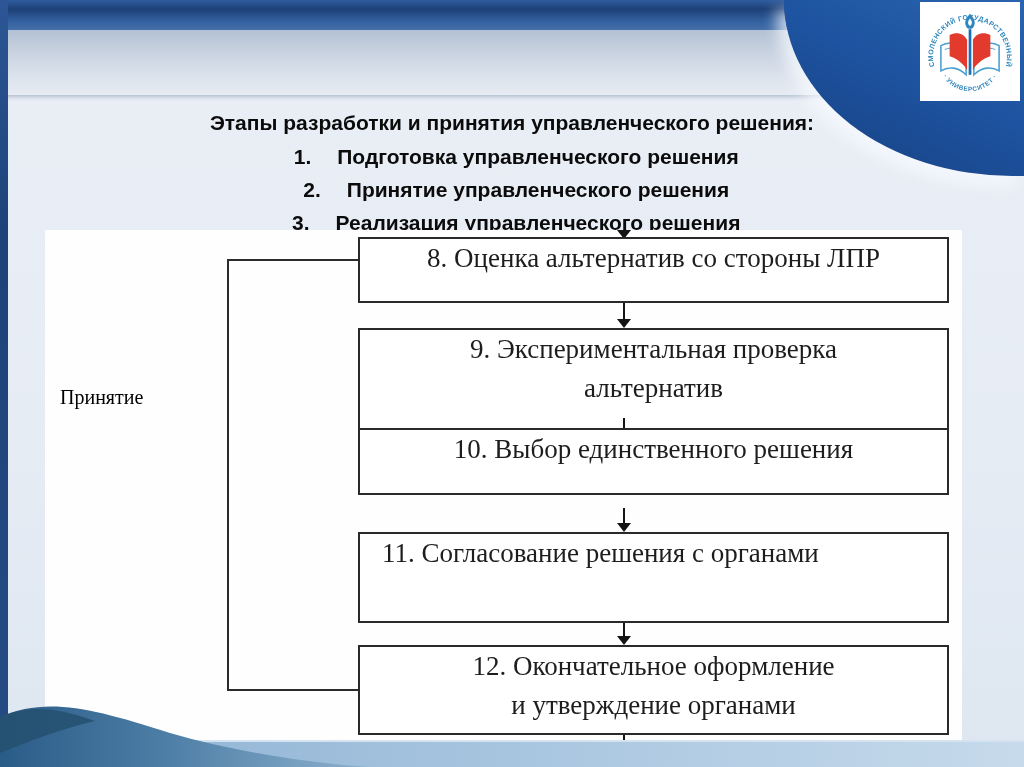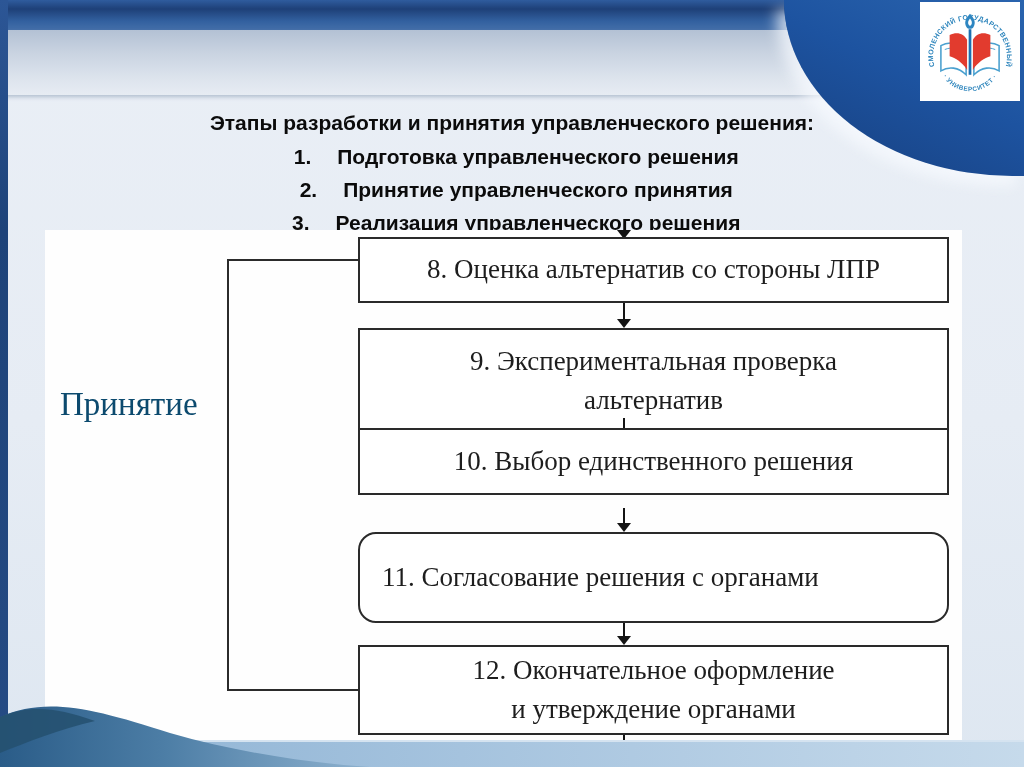--- a/index.html
+++ b/index.html
@@ -36,33 +36,33 @@
   
   .intro{position:absolute;left:20px;top:110px;width:984px;z-index:2;
     text-align:center;color:#0b0b0b;font-weight:bold;font-size:21px;}
   .intro-heading{line-height:26px;}
   .intro-item{display:flex;justify-content:center;gap:26px;margin-top:8px;line-height:25px;}
   .intro-item .num{min-width:26px;text-align:right;}
 
   
   .panel{position:absolute;left:45px;top:230px;width:917px;height:510px;background:#fefefe;z-index:4;}
   .bracket-label{position:absolute;left:15px;top:156px;
-    font-family:"Liberation Serif",serif;font-size:33px;color:#0c4a6e;}
+    font-family:"Liberation Serif",serif;font-size:20px;color:#000000;}
   .bracket-v{position:absolute;left:182px;top:29px;width:2px;height:432px;background:#2b2b2b;}
   .conn{position:absolute;height:2px;background:#2b2b2b;left:182px;width:133px;}
   .conn-top{top:29px;}
   .conn-bottom{top:459px;}
 
   .fbox{position:absolute;left:313px;width:591px;border:2px solid #2a2a2a;background:#ffffff;
     box-sizing:border-box;font-family:"Liberation Serif",serif;font-size:27px;color:#1d1d1d;
-    display:flex;flex-direction:column;justify-content:center;align-items:center;line-height:1.45;}
+    display:flex;flex-direction:column;justify-content:flex-start;align-items:center;line-height:1.45;}
   .fbox.b8{top:7px;height:66px;}
   .fbox.b9{top:98px;height:106px;}
   .fbox.b10{top:198px;height:67px;}
-  .fbox.b11{top:302px;height:91px;align-items:flex-start;padding-left:22px;border-radius:18px;}
+  .fbox.b11{top:302px;height:91px;align-items:flex-start;padding-left:22px;}
   .fbox.b12{top:415px;height:90px;}
 
   .arrow{position:absolute;left:571px;width:16px;}
   .arrow .line{position:absolute;left:7px;top:0;width:2px;height:calc(100% - 8px);background:#141414;}
   .arrow .head{position:absolute;left:1px;bottom:0;width:0;height:0;
     border-left:7px solid transparent;border-right:7px solid transparent;border-top:9px solid #141414;}
   .arrow.a0{top:0;height:9px;}
   .arrow.a0 .line{height:1px;}
   .arrow.a1{top:73px;height:25px;}
   .arrow.a2{top:188px;height:23px;}
@@ -118,21 +118,21 @@
   </div>
 
   <div class="intro">
     <div class="intro-heading">Этапы разработки и принятия управленческого решения:</div>
     <div class="intro-item">
       <span class="num">1.</span>
       <span>Подготовка управленческого решения</span>
     </div>
     <div class="intro-item">
       <span class="num">2.</span>
-      <span>Принятие управленческого принятия</span>
+      <span>Принятие управленческого решения</span>
     </div>
     <div class="intro-item">
       <span class="num">3.</span>
       <span>Реализация управленческого решения</span>
     </div>
   </div>
 
   <div class="panel">
     <div class="bracket-label">Принятие</div>
     <div class="bracket-v"></div>

